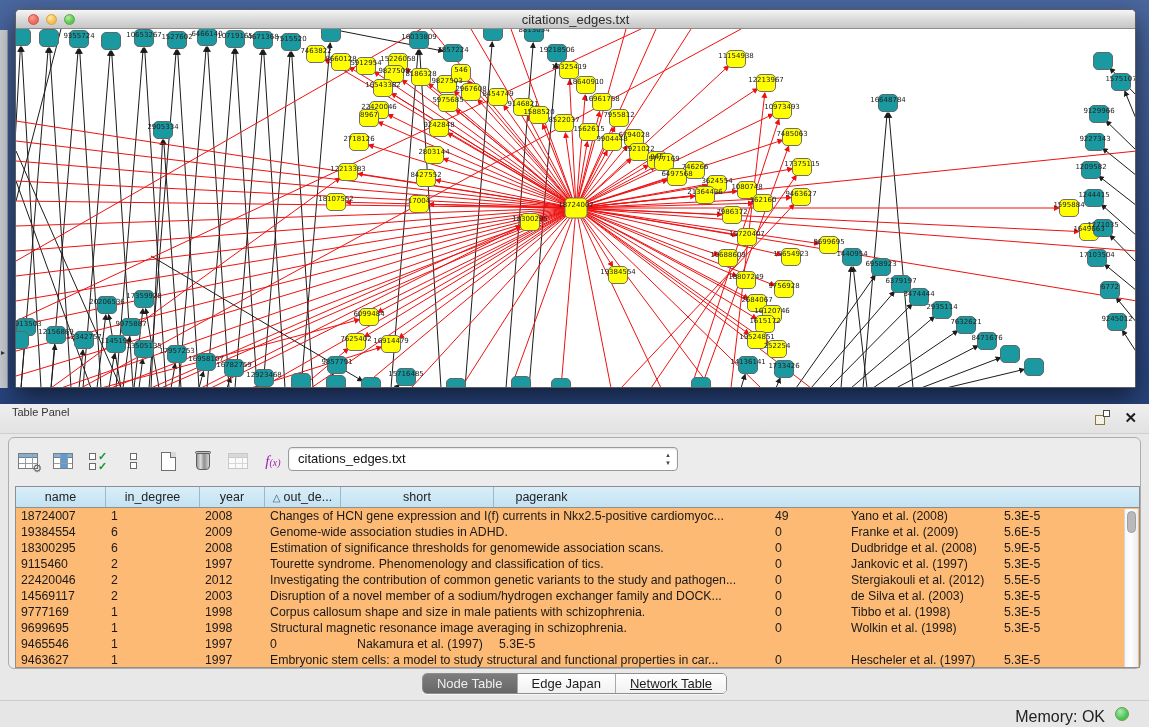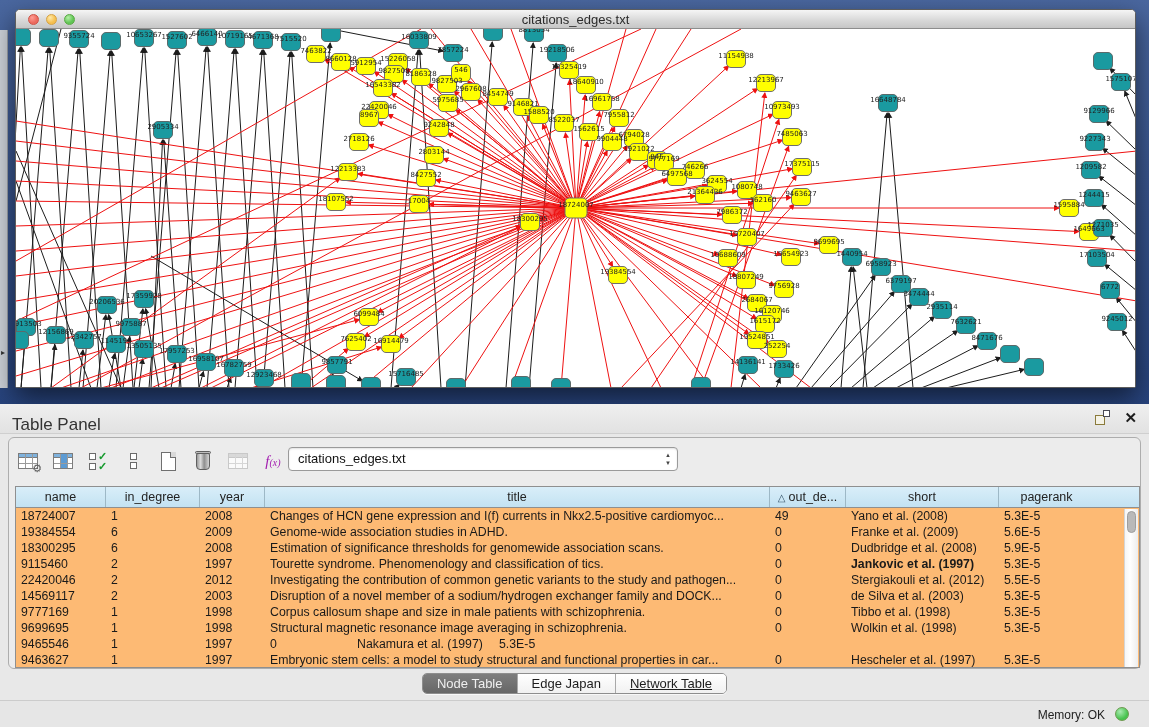--- a/index.html
+++ b/index.html
@@ -24,21 +24,21 @@
   .light { width:11px; height:11px; border-radius:50%; }
   .light.red    { background:radial-gradient(circle at 35% 30%,#ff9d94,#ec6a5e 60%); border:1px solid #ce5347; }
   .light.yellow { background:radial-gradient(circle at 35% 30%,#ffe9a8,#f5bf4f 60%); border:1px solid #d6a243; }
   .light.green  { background:radial-gradient(circle at 35% 30%,#b6f0a8,#61c555 60%); border:1px solid #58a943; }
 
   .graph-canvas { position:absolute; left:0; top:19px; width:1119px; height:358px; background:#fff; overflow:hidden; }
 
   
   .panel-header { position:absolute; left:0; top:404px; width:1149px; height:30px;
                   background:linear-gradient(180deg,#efefef,#e2e2e2); border-bottom:1px solid #cfcfcf; }
-  .panel-header .ptitle { position:absolute; left:12px; top:11px; font-size:17px; color:#333; }
+  .panel-header .ptitle { position:absolute; left:12px; top:2px; font-size:11px; color:#333; }
   .panel-header .hdr-icons { position:absolute; right:12px; top:6px; display:flex; gap:14px; align-items:center; }
   .float-ic { position:relative; width:15px; height:15px; }
   .float-ic .sq1 { position:absolute; left:0; bottom:0; width:10px; height:10px; border:1.5px solid #8a7a3a; background:#f4f2e6; }
   .float-ic .sq2 { position:absolute; right:0; top:0; width:7px; height:7px; border:1.5px solid #4a4a55; background:#fff; }
   .close-ic { font-size:15px; font-weight:bold; color:#1d1d1d; line-height:15px; }
 
   .panel-inner { position:absolute; left:8px; top:437px; width:1133px; height:232px;
                  border:1px solid #adadad; border-radius:6px; background:#ececec; }
   .toolbar { position:absolute; left:6px; top:5px; height:36px; display:flex; align-items:center; gap:9px; }
   .tbtn { width:26px; height:28px; display:flex; align-items:center; justify-content:center; }
@@ -67,21 +67,21 @@
   .tabs-row { position:absolute; left:0; top:673px; width:1149px; height:22px; text-align:center; }
   .seg { display:inline-flex; border:1px solid #8e8e8e; border-radius:5px; overflow:hidden; height:21px;
          box-shadow:0 1px 0 rgba(255,255,255,.7); }
   .seg .tab { font-size:13px; line-height:19px; padding:0 14px; background:linear-gradient(180deg,#ffffff,#f1f1f1);
               color:#1c1c1c; border-right:1px solid #a9a9a9; min-width:88px; }
   .seg .tab:last-child { border-right:none;text-decoration:underline; }
   .seg .tab.active { background:linear-gradient(180deg,#7d7d7d,#676767); color:#efefef; }
 
   .statusbar { position:absolute; left:0; top:700px; width:1149px; height:27px;
                background:#e6e6e6; border-top:1px solid #cccccc; }
-  .statusbar .mem { position:absolute; right:44px; top:7px; font-size:12px; color:#222; }
+  .statusbar .mem { position:absolute; right:44px; top:7px; font-size:16px; color:#222; }
   .mem-dot { position:absolute; right:20px; top:6px; width:14px; height:14px; border-radius:50%;
              background:radial-gradient(circle at 35% 30%,#a9eab0,#47c34e 65%); border:1px solid #6b9a4e; }
 
   
   .ic-grid { width:20px; height:16px; border:1px solid #7c7c7c; position:relative; background:
       linear-gradient(#fff,#fff); }
   .ic-grid .hd { position:absolute; left:0; top:0; right:0; height:4px; background:#7fb2dd; border-bottom:1px solid #7c7c7c; }
   .ic-grid .v1,.ic-grid .v2 { position:absolute; top:0; bottom:0; width:1px; background:#9a9a9a; }
   .ic-grid .v1{ left:6px; } .ic-grid .v2{ left:13px; }
   .ic-grid .h1 { position:absolute; left:0; right:0; top:9px; height:1px; background:#9a9a9a; }
@@ -640,21 +640,20 @@
   <div class="combo">
     <span>citations_edges.txt</span>
     <span class="spin">▲<br>▼</span>
   </div>
 
   <div class="dtable">
     <div class="thead" id="thead">
         <div class="th" style="width: 90px;">name</div>
         <div class="th" style="width: 94px;">in_degree</div>
         <div class="th" style="width: 65px;">year</div>
-        <div class="th" style="width: 505px;">title</div>
         <div class="th" style="width: 76px;"><span class="sort-tri">△</span>out_de...</div>
         <div class="th" style="width: 153px;">short</div>
         <div class="th" style="width: 95px;">pagerank</div>
       </div>
     <div class="tbody" id="tbody">
         <div class="tr">
           <div class="td" style="width: 90px;">18724007</div>
           <div class="td" style="width: 94px;">1</div>
           <div class="td" style="width: 65px;">2008</div>
           <div class="td" style="width: 505px;">Changes of HCN gene expression and I(f) currents in Nkx2.5-positive cardiomyoc...</div>
@@ -679,21 +678,21 @@
           <div class="td" style="width: 76px;">0</div>
           <div class="td" style="width: 153px;">Dudbridge et al. (2008)</div>
           <div class="td" style="width: 95px;">5.9E-5</div>
         </div>
         <div class="tr">
           <div class="td" style="width: 90px;">9115460</div>
           <div class="td" style="width: 94px;">2</div>
           <div class="td" style="width: 65px;">1997</div>
           <div class="td" style="width: 505px;">Tourette syndrome. Phenomenology and classification of tics.</div>
           <div class="td" style="width: 76px;">0</div>
-          <div class="td" style="width: 153px; font-weight: bold;">Jankovic et al. (1997)</div>
+          <div class="td" style="width: 153px;">Jankovic et al. (1997)</div>
           <div class="td" style="width: 95px;">5.3E-5</div>
         </div>
         <div class="tr">
           <div class="td" style="width: 90px;">22420046</div>
           <div class="td" style="width: 94px;">2</div>
           <div class="td" style="width: 65px;">2012</div>
           <div class="td" style="width: 505px;">Investigating the contribution of common genetic variants to the study and pathogen...</div>
           <div class="td" style="width: 76px;">0</div>
           <div class="td" style="width: 153px;">Stergiakouli et al. (2012)</div>
           <div class="td" style="width: 95px;">5.5E-5</div>

